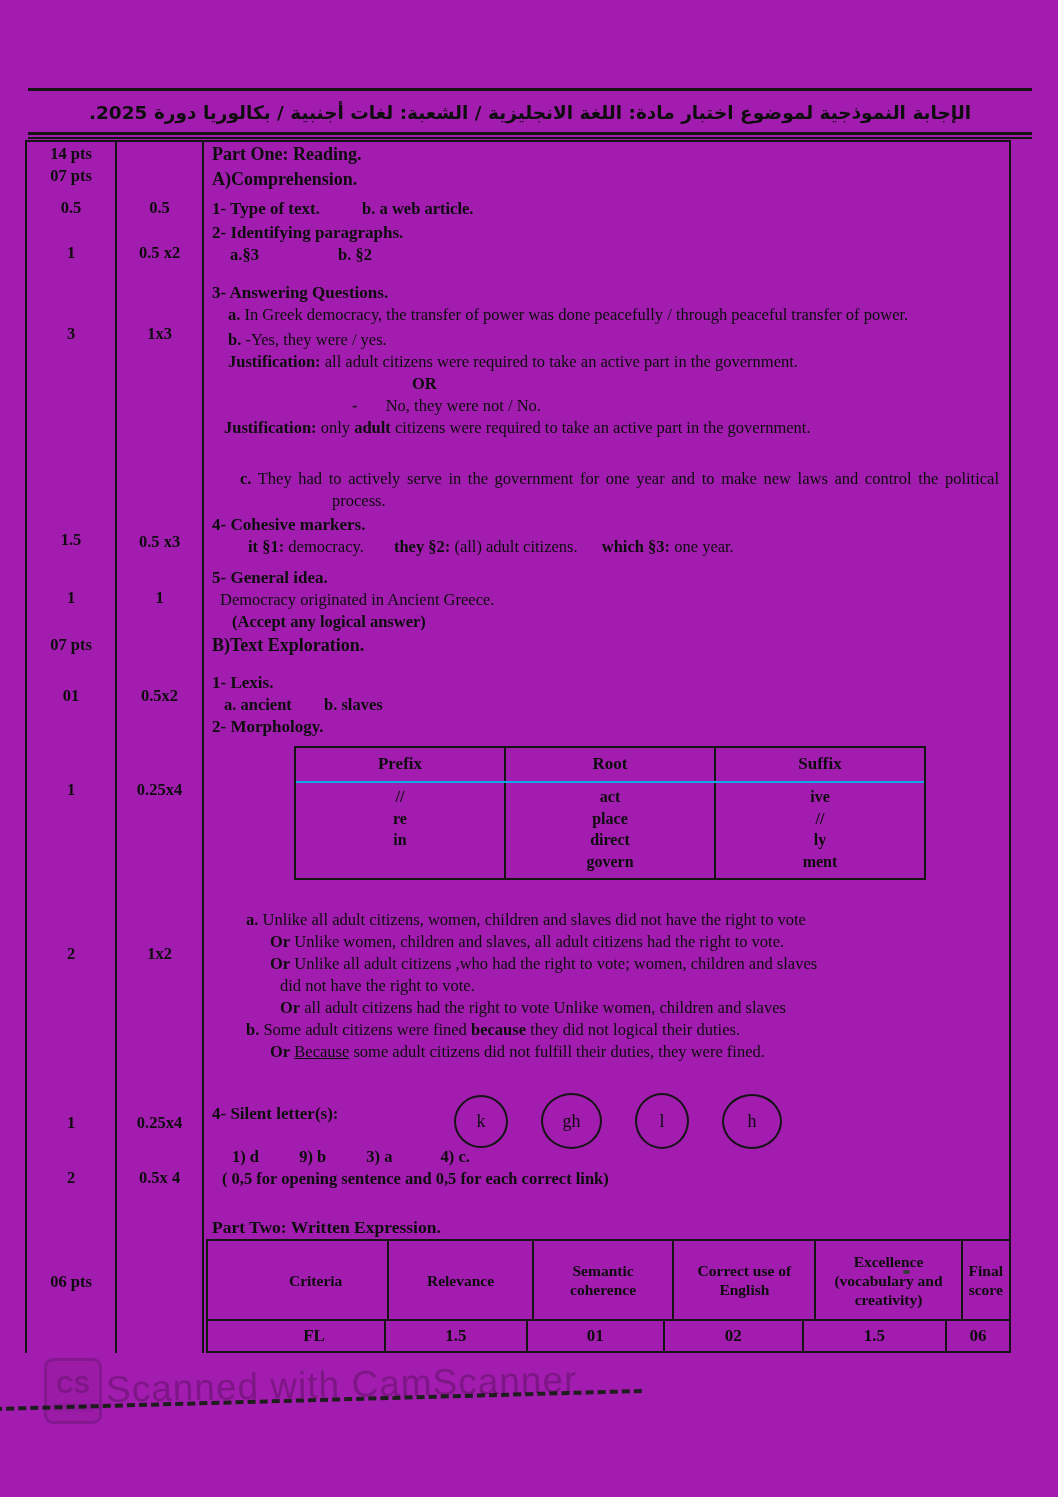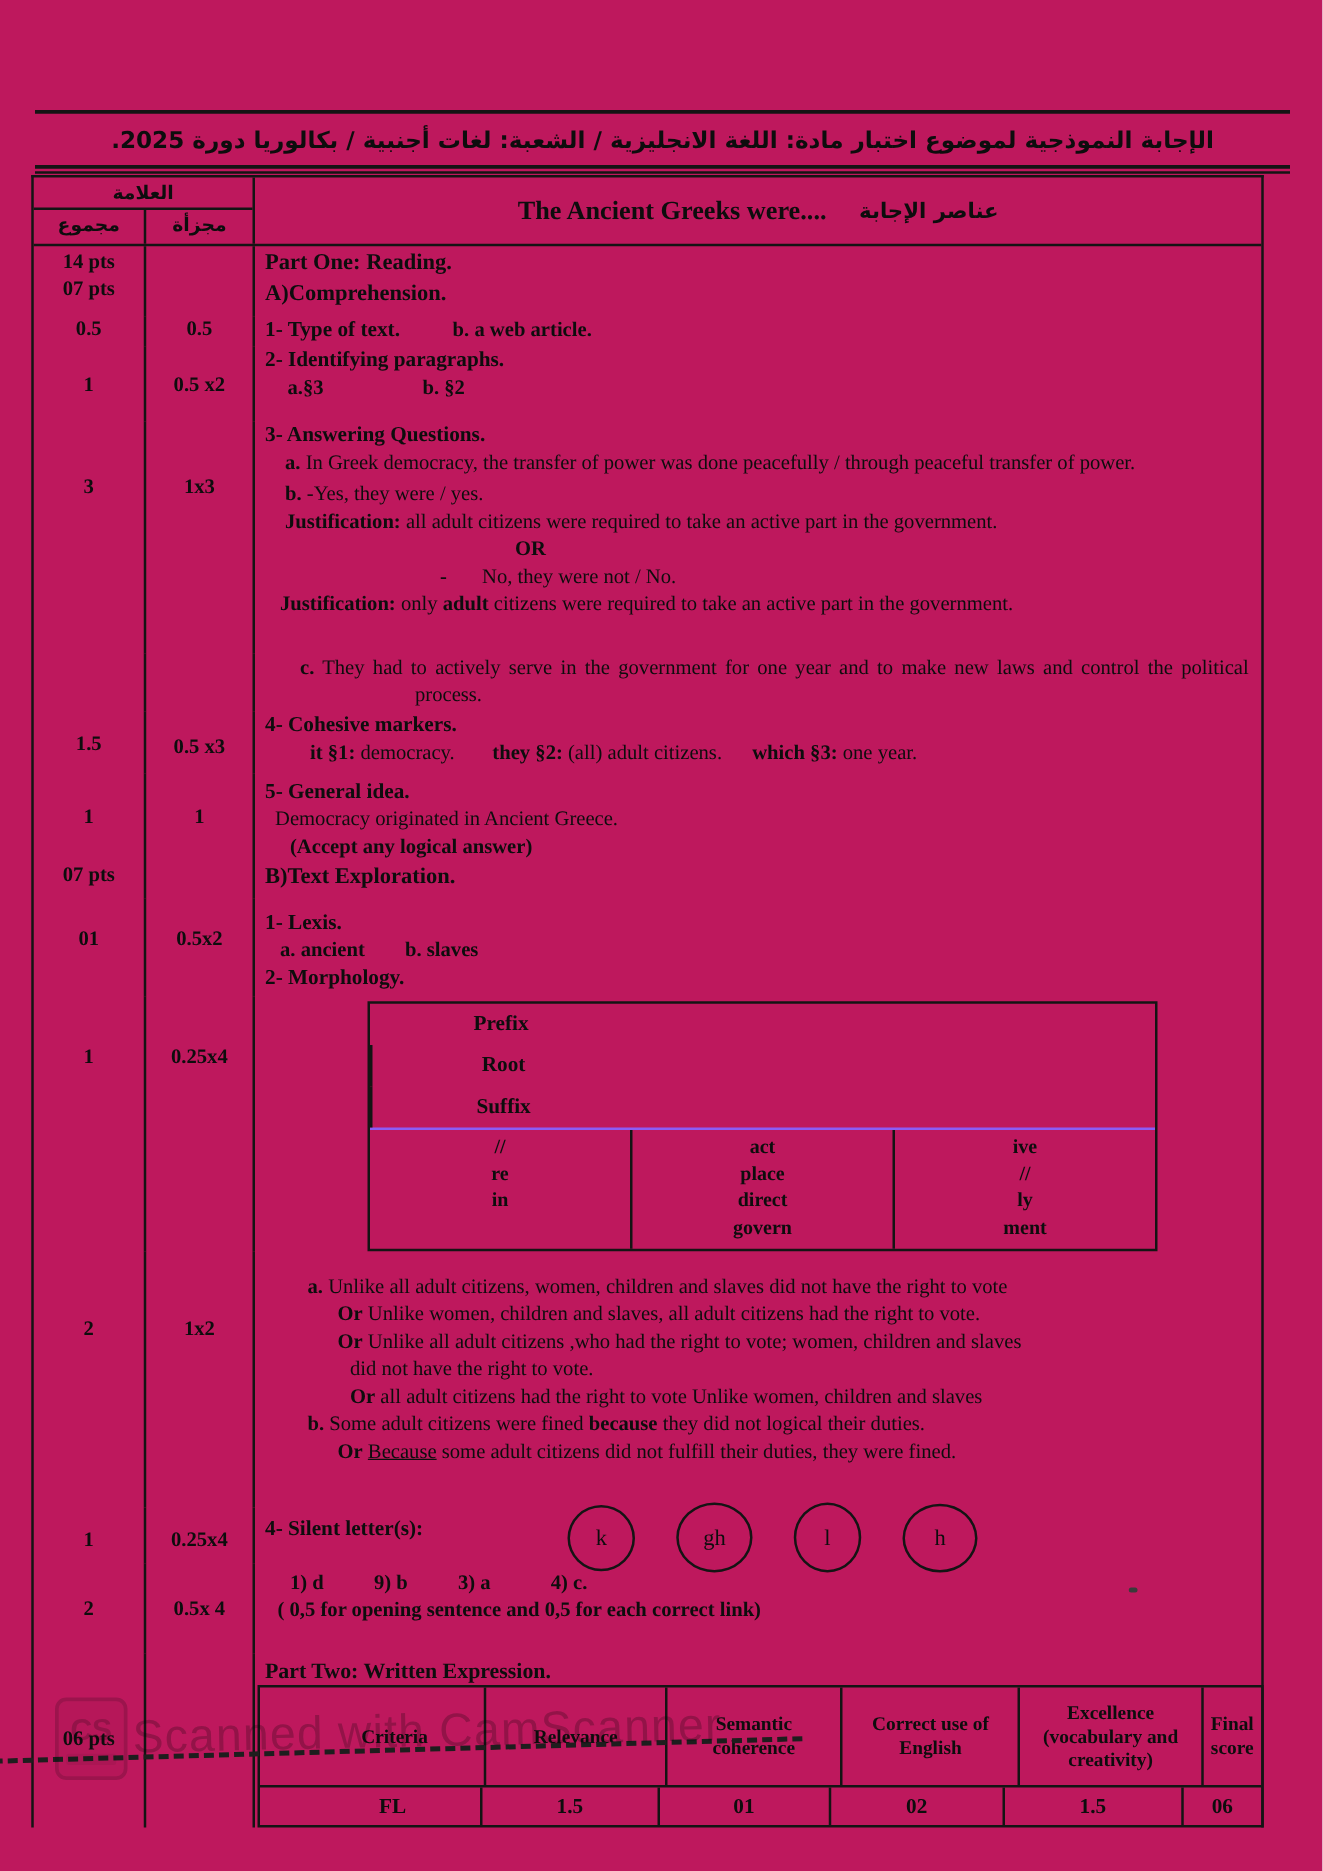--- a/index.html
+++ b/index.html
@@ -1,18 +1,18 @@
 <!DOCTYPE html>
 <html><head>
 <meta charset="utf-8">
 <style>
   html,body { margin:0; padding:0; background:#ffffff; }
   .sheet {
     position:relative; width:1058px; height:1497px; margin:0 auto;
-    background:#be185d; overflow:hidden;
+    background:#a21caf; overflow:hidden;
     font-family:"Liberation Serif","DejaVu Serif",serif;
     color:#0d0d0d;
   }
   
   .rule { position:absolute; left:28px; right:26px; background:#141414; }
   .rule-top { top:88px; height:3px; }
   .rule-mid1 { top:132px; height:2.5px; }
   .rule-mid2 { top:137px; height:2px; }
   .top-arabic {
     position:absolute; left:30px; right:28px; top:94px; height:36px;
@@ -45,21 +45,21 @@
   .c-partial { width:85px; border-right:2.5px solid #141414; position:relative; flex-shrink:0; }
   .c-main { flex:1; position:relative; padding:0 10px 0 8px; font-size:16.5px; line-height:22px; }
   .mark { position:absolute; left:0; right:0; text-align:center; font-weight:bold; font-size:16.5px; white-space:nowrap; }
   .h1 { font-weight:bold; font-size:18px; line-height:25px; }
   .qlabel { font-weight:bold; font-size:17px; }
   .b { font-weight:bold; }
   .u { text-decoration:underline; }
   .just { text-align:justify; }
   
   .mtable { margin-left:82px; width:628px; border:2.5px solid #141414; }
-  .mrow-h { display:flex; border-bottom:2px solid #8b5cf6;flex-direction:column; }
+  .mrow-h { display:flex; border-bottom:2px solid #0ea5e9; }
   .mrow-b { display:flex; }
   .mcell { width:33.4%; text-align:center; }
   .mcell + .mcell { border-left:2px solid #141414; }
   .mrow-h .mcell { font-weight:bold; font-size:17px; padding:5px 0 6px; }
   .mrow-b .mcell { font-weight:bold; font-size:16px; line-height:21.5px; padding:3px 0 6px; }
   
   .circles { position:absolute; left:250px; top:-4px; display:flex; gap:33px; align-items:center; }
   .circle {
     border:2.5px solid #141414; border-radius:50%;
     display:flex; align-items:center; justify-content:center;
@@ -96,33 +96,20 @@
 
 <div class="sheet">
 
   <div class="rule rule-top"></div>
   <div class="top-arabic">الإجابة النموذجية لموضوع اختبار مادة: اللغة الانجليزية / الشعبة: لغات أجنبية / بكالوريا دورة 2025.</div>
   <div class="rule rule-mid1"></div>
   <div class="rule rule-mid2"></div>
 
   <div class="doc">
 
-    <div class="hdr">
-      <div class="hdr-left">
-        <div class="hdr-left-top">العلامة</div>
-        <div class="hdr-left-bot">
-          <div class="hl-total">مجموع</div>
-          <div class="hl-partial">مجزأة</div>
-        </div>
-      </div>
-      <div class="hdr-right">
-        <span class="title-en">The Ancient Greeks were....</span>
-        <span class="title-ar">عناصر الإجابة</span>
-      </div>
-    </div>
 
     <div class="band" style="min-height:56px;">
       <div class="c-total">
         <span class="mark" style="top:2px;">14 pts</span>
         <span class="mark" style="top:24px;">07 pts</span>
       </div>
       <div class="c-partial"></div>
       <div class="c-main">
         <div class="h1">Part One: Reading.</div>
         <div class="h1">A)Comprehension.</div>

